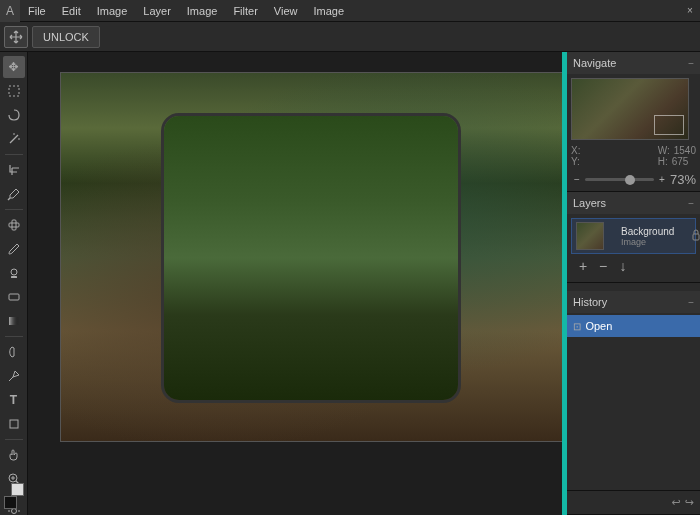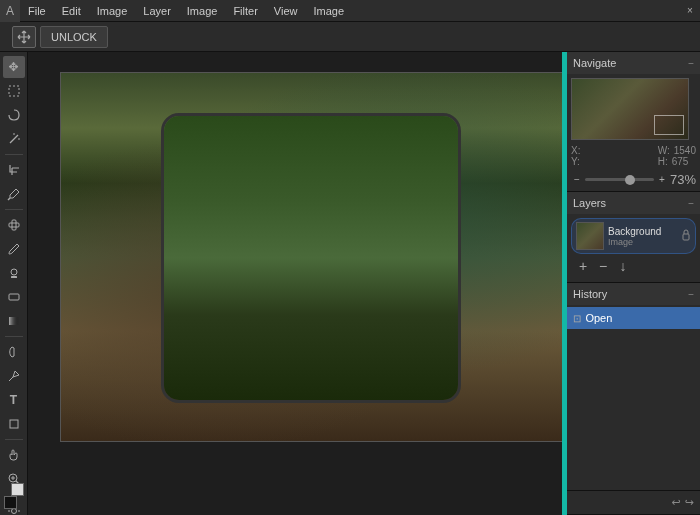--- a/index.html
+++ b/index.html
@@ -15,21 +15,21 @@
     }
     #menu-bar .menu-items { display: flex; align-items: center; }
     #menu-bar .menu-item {
       padding: 0 8px; height: 22px; line-height: 22px; font-size: 11px; color: #ccc; cursor: pointer;
     }
     .win-controls { margin-left: auto; display: flex; }
     .win-control { width: 20px; height: 22px; display: flex; align-items: center; justify-content: center; font-size: 10px; color: #aaa; cursor: pointer; }
 
     
     #toolbar {
-      width: 700px; height: 30px; background: #2b2b2b; display: flex; align-items: center; border-bottom: 1px solid #111; padding: 0 12px; gap: 4px;
+      width: 700px; height: 30px; background: #2b2b2b; display: flex; align-items: center; border-bottom: 1px solid #111; padding: 0 4px; gap: 4px;
     }
     .toolbar-btn {
       height: 22px; padding: 0 10px; background: #3a3a3a; border: 1px solid #555; color: #ccc; font-size: 11px; cursor: pointer; border-radius: 2px;
     }
     .toolbar-move-icon { width: 24px; height: 22px; background: #3a3a3a; border: 1px solid #666; display: flex; align-items: center; justify-content: center; cursor: pointer; border-radius: 2px; }
     .toolbar-msg { font-size: 11px; color: #888; padding-left: 8px; }
 
     
     #main-layout { display: flex; width: 700px; height: 463px; }
 
@@ -110,34 +110,34 @@
     .zoom-slider {
       flex: 1; height: 3px; background: #555; border-radius: 2px; position: relative; cursor: pointer;
     }
     .zoom-thumb { width: 10px; height: 10px; background: #999; border-radius: 50%; position: absolute; top: -3px; left: 65%; transform: translateX(-50%); }
     .zoom-pct { font-size: 13px; color: #aaa; }
 
     
     #layers-section { flex: 0 0 auto; }
     #layers-content { padding: 4px; }
     .layer-item {
-      height: 36px; display: flex; align-items: center; gap: 4px; background: #3a8aff22; border: 1px solid #3a8aff55; border-radius: 10px; padding: 2px 4px; cursor: pointer;
+      height: 36px; display: flex; align-items: center; gap: 17px; background: #3a8aff22; border: 1px solid #3a8aff55; border-radius: 0; padding: 2px 4px; cursor: pointer;
     }
     .layer-thumb { width: 28px; height: 28px; background: linear-gradient(135deg, #3a5a2a, #5a4a2a); border: 1px solid #555; flex-shrink: 0; overflow: hidden; }
     .layer-thumb-img { width: 100%; height: 100%; background: linear-gradient(135deg, #3a4a2a 0%, #5a5a3a 50%, #4a3a2a 100%); }
     .layer-info { flex: 1; }
     .layer-name { font-size: 10px; color: #ddd; font-weight: 500; }
     .layer-type { font-size: 9px; color: #888; }
     .layer-lock { font-size: 11px; color: #888; }
     .layers-footer { display: flex; align-items: center; justify-content: space-between; padding: 4px; }
     .layers-footer-btns { display: flex; gap: 4px; }
     .layer-footer-btn { font-size: 14px; color: #aaa; cursor: pointer; width: 16px; text-align: center; }
 
     
-    #history-section { flex: 1; display: flex; flex-direction: column; min-height: 0; }
+    #history-section { flex: 1; display: flex; flex-direction: column; min-height: 0; margin-top: 8px; }
     #history-content { flex: 1; overflow-y: auto; padding: 2px 0; }
     .history-item {
       height: 22px; display: flex; align-items: center; padding: 0 6px; cursor: pointer; font-size: 11px; color: #ccc;
     }
     .history-item.active { background: #3a6aaa; color: #fff; }
     .history-icon { margin-right: 4px; font-size: 10px; color: #aaa; }
     .history-footer { height: 24px; display: flex; align-items: center; justify-content: flex-end; padding: 0 6px; border-top: 1px solid #111; gap: 4px; }
     .history-footer-btn { font-size: 11px; color: #888; cursor: pointer; }
   </style>
 </head>

